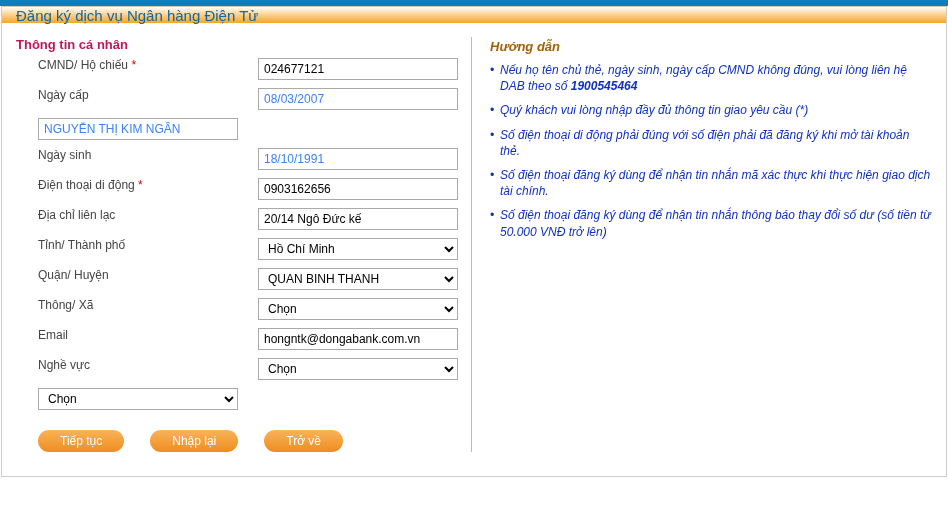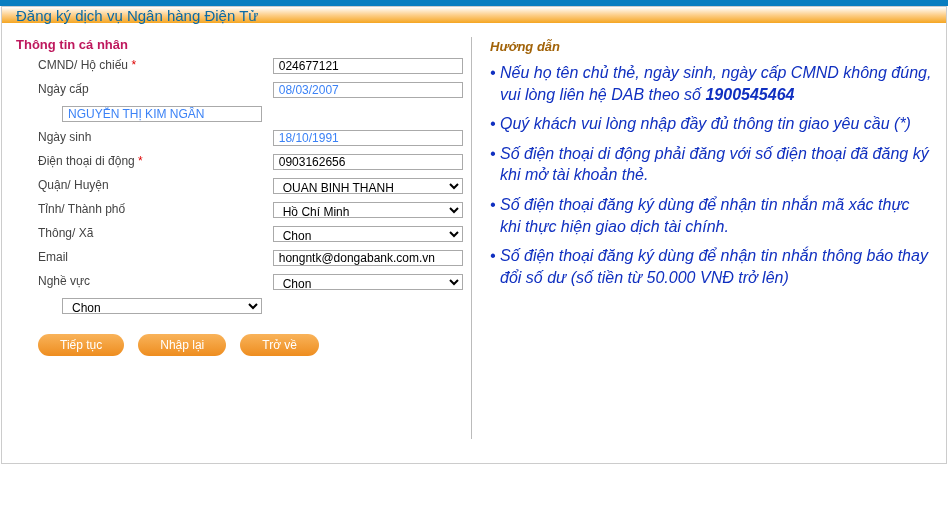--- a/index.html
+++ b/index.html
@@ -53,21 +53,21 @@
     color: #a16207;
     margin-bottom: 8px;
     font-size: 13px;
   }
   .right-col ul { list-style: none; }
   .right-col li {
     margin-bottom: 8px;
     padding-left: 10px;
     position: relative;
     line-height: 1.35;
-    font-size: 16px;
+    font-size: 12px;
   }
   .right-col li::before {
     content: "•";
     position: absolute;
     left: 0;
     top: 0;
   }
   .right-col .phone { font-weight: bold; }
   .section-title {
     font-weight: bold;
@@ -84,37 +84,36 @@
   }
   .form-row .lbl {
     width: 180px;
     color: #444;
     font-size: 12px;
   }
   .req { color: #d00; }
   .form-row input[type=text],
   .form-row select {
     width: 200px;
-    height: 16px;
+    height: 22px;
     border: 1px solid #aaa;
     padding: 1px 5px;
     font-size: 12px;
     font-family: inherit;
     background: #fff;
-    margin-left: 24px;
   }
   .form-row input[disabled] {
     color: #3b82f6;
     background: #fff;
   }
   .btn-row {
     margin-top: 20px;
     padding-left: 22px;
     display: flex;
-    gap: 14px;
+    gap: 26px;
   }
   .btn {
     background: linear-gradient(to bottom, #f9b35a 0%, #ee8d1f 100%);
     color: #fff;
     border: none;
     border-radius: 11px;
     height: 22px;
     padding: 0 22px;
     font-size: 12px;
     cursor: pointer;
@@ -154,29 +153,33 @@
       <div class="form-row">
         <span class="lbl">Ngày sinh</span>
         <input type="text" disabled="" value="18/10/1991" style="">
       </div>
 
       <div class="form-row">
         <span class="lbl"><span>Điện thoại di động</span> <span class="req">*</span></span>
         <input type="text" value="0903162656" style="">
       </div>
 
+      <div class="form-row">
+        <span class="lbl">Địa chỉ liên lạc</span>
+        <input type="text" value="20/14 Ngô Đức kế" style="">
+      </div>
+
+      <div class="form-row">
+        <span class="lbl">Tỉnh/ Thành phố</span>
+        <select><option>Hồ Chí Minh</option></select>
+      </div>
 
       <div class="form-row">
         <span class="lbl">Quận/ Huyện</span>
         <select><option>QUAN BINH THANH</option></select>
-      </div>
-
-      <div class="form-row">
-        <span class="lbl">Tỉnh/ Thành phố</span>
-        <select><option>Hồ Chí Minh</option></select>
       </div>
 
       <div class="form-row">
         <span class="lbl">Thông/ Xã</span>
         <select><option>Chọn</option></select>
       </div>
 
       <div class="form-row">
         <span class="lbl">Email</span>
         <input type="text" value="hongntk@dongabank.com.vn" style="">
@@ -197,20 +200,20 @@
         <button class="btn">Trở về</button>
       </div>
 
     </div>
 
     <div class="right-col">
       <div class="guide-title">Hướng dẫn</div>
       <ul>
         <li><span>Nếu họ tên chủ thẻ, ngày sinh, ngày cấp CMND không đúng, vui lòng liên hệ DAB theo số </span><span class="phone">1900545464</span></li>
         <li>Quý khách vui lòng nhập đầy đủ thông tin giao yêu cầu (*)</li>
-        <li>Số điện thoại di động phải đăng với số điện thoại đã đăng ký khi mở tài khoản thẻ.</li>
+        <li>Số điện thoại di động phải đúng với số điện phải đã đăng ký khi mở tài khoản thẻ.</li>
         <li>Số điện thoại đăng ký dùng để nhận tin nhắn mã xác thực khi thực hiện giao dịch tài chính.</li>
         <li>Số điện thoại đăng ký dùng để nhận tin nhắn thông báo thay đổi số dư (số tiền từ 50.000 VNĐ trở lên)</li>
       </ul>
     </div>
 
   </div>
 </div>
 
 </body></html>

